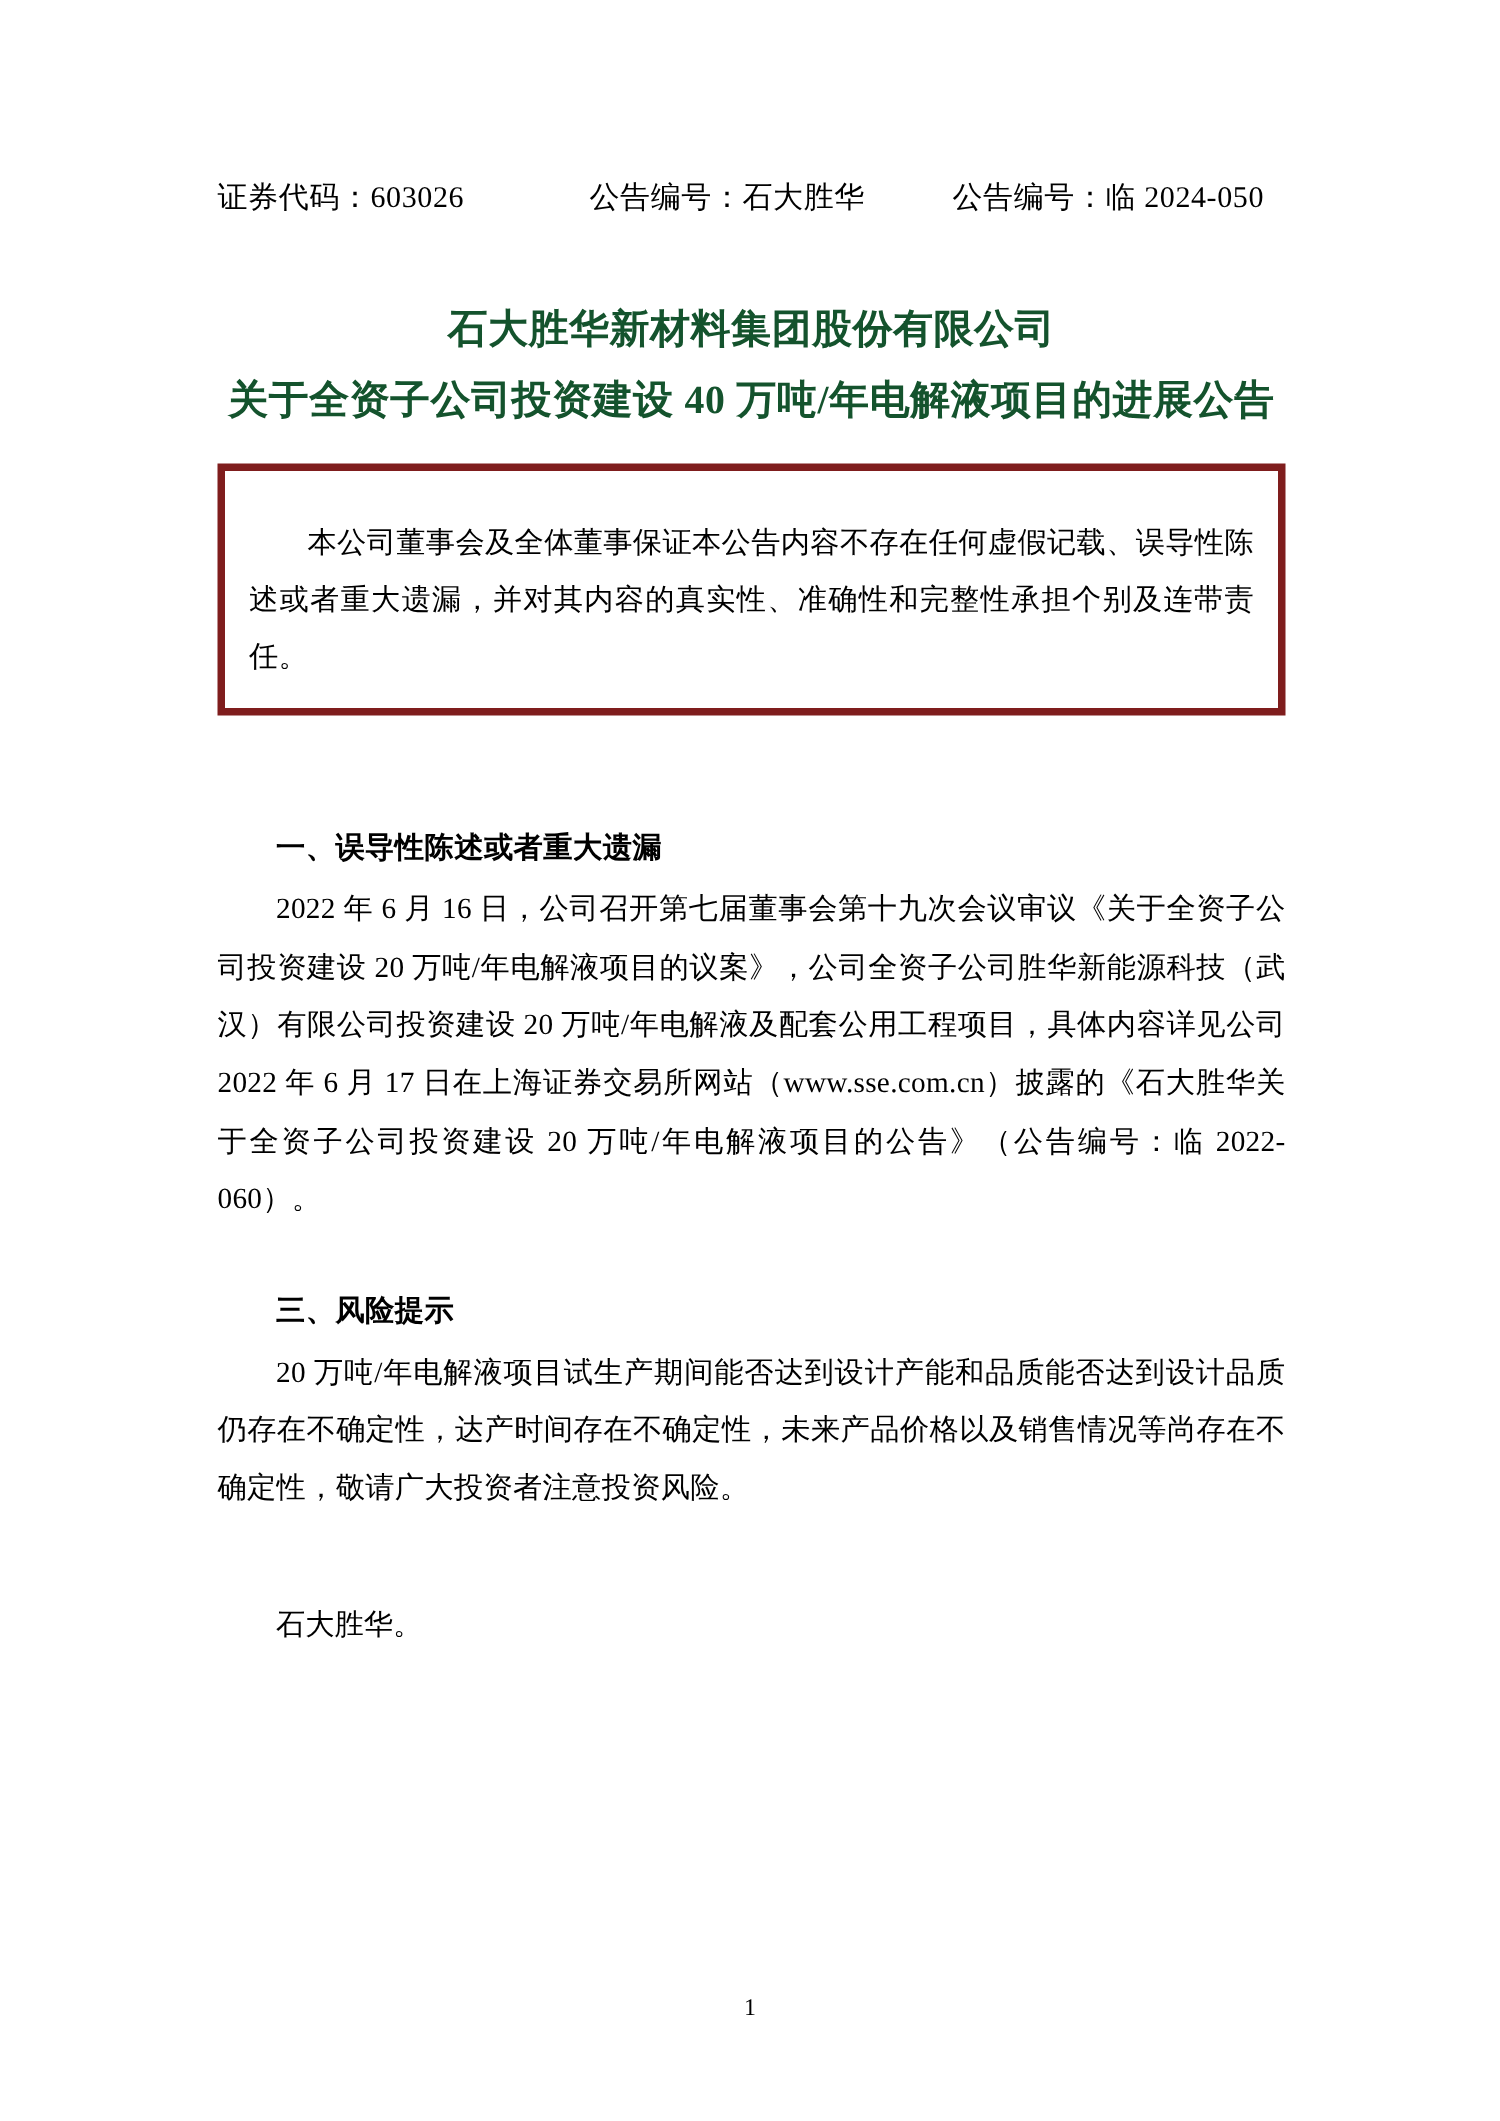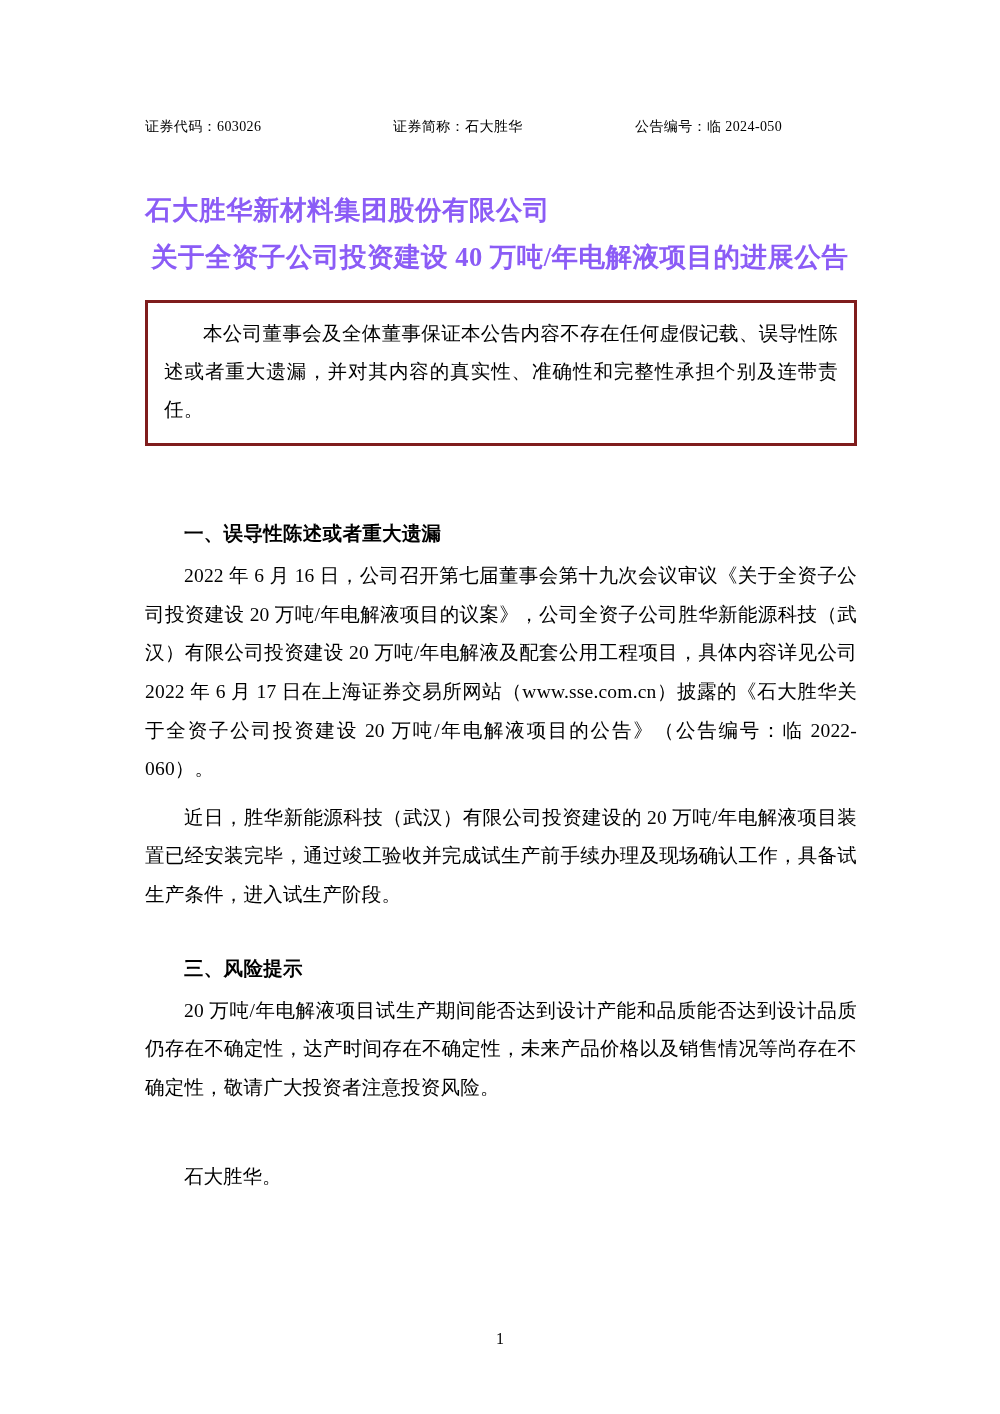--- a/index.html
+++ b/index.html
@@ -27,48 +27,49 @@
     top: 0;
     width: 712px;
   }
 
   
   .doc-header {
     display: flex;
     flex-direction: row;
     align-items: flex-start;
     margin-top: 118px;
-    font-size: 14px;
+    font-size: 20px;
     letter-spacing: 0.4px;
     white-space: nowrap;
   }
   .doc-header .hdr-code { width: 248px; }
   .doc-header .hdr-abbr { width: 242px; }
   .doc-header .hdr-num  { width: 220px; }
 
   
   .title-block {
     margin-top: 54px;
-    color: #8b5cf6;
+    text-align: center;
+    color: #14532d;
     font-weight: bold;
     font-size: 26.5px;
     line-height: 1.55;
     letter-spacing: 0.5px;
   }
   .title-line1 { }
   .title-line2 {
     margin-top: 6px;
     padding: 0 6px;
   }
 
   
   .statement-box {
     margin-top: 22px;
-    border: 3px solid #7f1d1d;
-    padding: 12px 16px 14px 16px;
+    border: 5px solid #7f1d1d;
+    padding: 30px 16px 14px 16px;
     font-size: 19.5px;
     line-height: 1.95;
     letter-spacing: 0.2px;
     box-sizing: border-box;
   }
   .statement-box p {
     margin: 0;
     text-align: justify;
     text-justify: inter-ideograph;
   }
@@ -110,37 +111,36 @@
   }
 </style>
 </head>
 <body>
 
 <div class="page">
   <div class="content">
 
     <div class="doc-header">
       <span class="hdr-code">证券代码：603026</span>
-      <span class="hdr-abbr">证券简称：石大胜华</span>
+      <span class="hdr-abbr">公告编号：石大胜华</span>
       <span class="hdr-num">公告编号：临 2024-050</span>
     </div>
 
     <div class="title-block">
       <div class="title-line1">石大胜华新材料集团股份有限公司</div>
       <div class="title-line2">关于全资子公司投资建设 40 万吨/年电解液项目的进展公告</div>
     </div>
 
     <div class="statement-box">
       <p class="indent2">本公司董事会及全体董事保证本公告内容不存在任何虚假记载、误导性陈述或者重大遗漏，并对其内容的真实性、准确性和完整性承担个别及连带责任。</p>
     </div>
 
     <h2 class="section-heading first">一、误导性陈述或者重大遗漏</h2>
     <p class="body-para">2022 年 6 月 16 日，公司召开第七届董事会第十九次会议审议《关于全资子公司投资建设 20 万吨/年电解液项目的议案》，公司全资子公司胜华新能源科技（武汉）有限公司投资建设 20 万吨/年电解液及配套公用工程项目，具体内容详见公司 2022 年 6 月 17 日在上海证券交易所网站（www.sse.com.cn）披露的《石大胜华关于全资子公司投资建设 20 万吨/年电解液项目的公告》（公告编号：临 2022-060）。</p>
 
-    <p class="body-para">近日，胜华新能源科技（武汉）有限公司投资建设的 20 万吨/年电解液项目装置已经安装完毕，通过竣工验收并完成试生产前手续办理及现场确认工作，具备试生产条件，进入试生产阶段。</p>
 
     <h2 class="section-heading">三、风险提示</h2>
     <p class="body-para">20 万吨/年电解液项目试生产期间能否达到设计产能和品质能否达到设计品质仍存在不确定性，达产时间存在不确定性，未来产品价格以及销售情况等尚存在不确定性，敬请广大投资者注意投资风险。</p>
 
     <p class="closing">石大胜华。</p>
 
   </div>
 
   <div class="page-number">1</div>
 </div>

